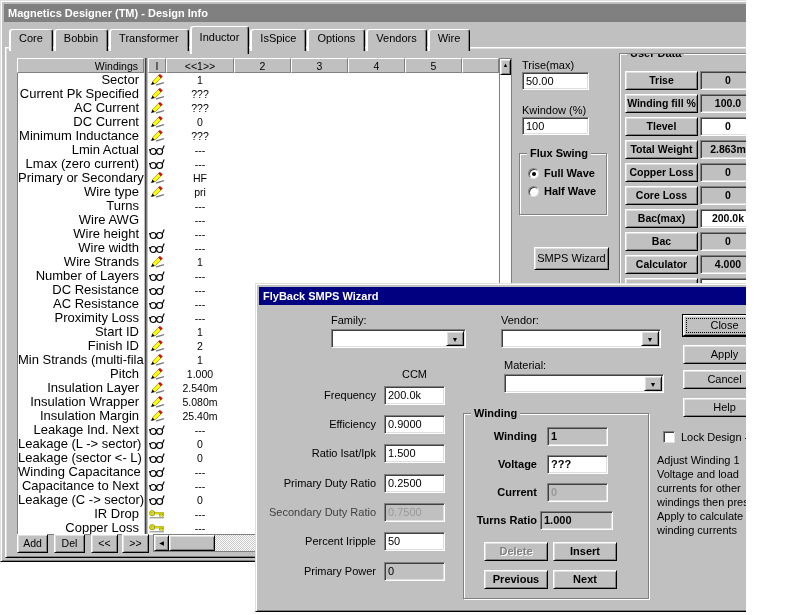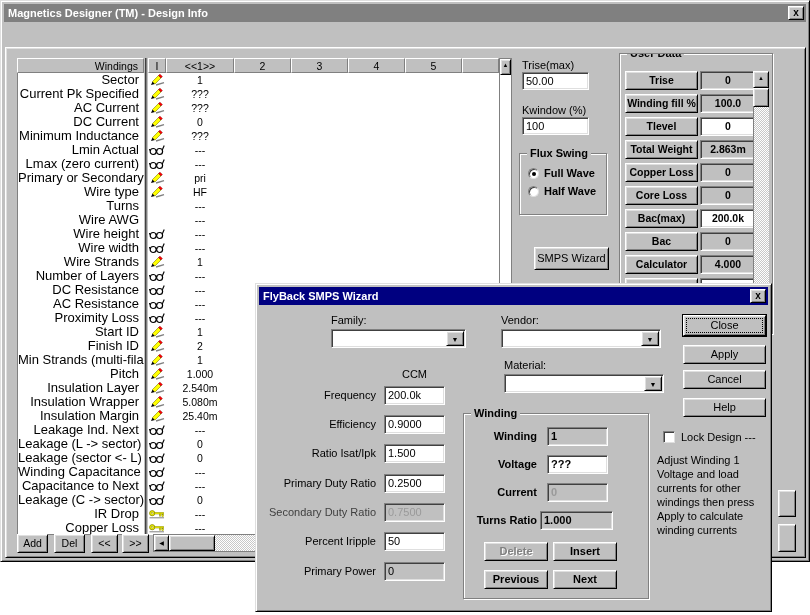--- a/index.html
+++ b/index.html
@@ -1,16 +1,16 @@
 <!DOCTYPE html>
 <html><head>
 <meta charset="utf-8">
 <style>
   html,body{margin:0;padding:0;background:#fff;}
-  #screen{position:relative;width:810px;height:615px;background:#fff;overflow:hidden;
+  #screen{position:relative;width:746px;height:615px;background:#fff;overflow:hidden;
           font-family:"Liberation Sans",sans-serif;font-size:11px;color:#000;
           -webkit-font-smoothing:none;}
   .abs{position:absolute;box-sizing:border-box;}
   .btn{background:#c0c0c0;border:1px solid;border-color:#fff #000 #000 #fff;
        box-shadow:inset 1px 1px 0 #dfdfdf, inset -1px -1px 0 #808080;
        text-align:center;cursor:default;}
   .btn.default{box-shadow:0 0 0 1px #000, inset 1px 1px 0 #dfdfdf, inset -1px -1px 0 #808080;}
   .btn.focusdots{outline:1px dotted #000;outline-offset:-4px;}
   .btn.disabled{color:#808080;text-shadow:1px 1px 0 #fff;}
   .sunken{background:#fff;border:1px solid;border-color:#808080 #fff #fff #808080;
@@ -81,20 +81,30 @@
 <body>
 
 <div id="screen">
 
   <div id="main-window" class="abs">
     <div id="main-titlebar" class="abs">
       <span>Magnetics Designer (TM) - Design Info</span>
     </div>
     <div class="abs btn xbtn" style="right:5px;top:5px;">x</div>
 
+    <div id="tabstrip" class="abs">
+        <div class="tab">Core</div>
+        <div class="tab">Bobbin</div>
+        <div class="tab">Transformer</div>
+        <div class="tab active">Inductor</div>
+        <div class="tab">IsSpice</div>
+        <div class="tab">Options</div>
+        <div class="tab">Vendors</div>
+        <div class="tab">Wire</div>
+      </div>
     <div id="tabpage" class="abs"></div>
 
     <div class="hcell abs" id="windings-header">Windings</div>
     <div id="grid-headers">
         <div class="hcell abs" style="left: 147px; width: 18px;">I</div>
         <div class="hcell abs" style="left: 165px; width: 68px;">&lt;&lt;1&gt;&gt;</div>
         <div class="hcell abs" style="left: 233px; width: 57px;">2</div>
         <div class="hcell abs" style="left: 290px; width: 57px;">3</div>
         <div class="hcell abs" style="left: 347px; width: 57px;">4</div>
         <div class="hcell abs" style="left: 404px; width: 57px;">5</div>
@@ -219,32 +229,32 @@
         </div>
         <div class="trow">
           <span class="icell">
             <svg width="15" height="12" viewBox="0 0 15 12">
               <polygon points="1,11 2.5,7.5 5,10" fill="#000"></polygon>
               <polygon points="2.5,7.5 8.5,1.5 11,4 5,10" fill="#ffff00" stroke="#808000" stroke-width="0.6"></polygon>
               <polygon points="8.5,1.5 10,0.2 12.3,2.5 11,4" fill="#ff0000" stroke="#800000" stroke-width="0.5"></polygon>
               <line x1="6" y1="11" x2="14" y2="8.6" stroke="#808080" stroke-width="1.4"></line>
             </svg>
           </span>
+          <span class="vcell">HF</span>
+        </div>
+        <div class="trow">
+          <span class="icell">
+            <svg width="15" height="12" viewBox="0 0 15 12">
+              <polygon points="1,11 2.5,7.5 5,10" fill="#000"></polygon>
+              <polygon points="2.5,7.5 8.5,1.5 11,4 5,10" fill="#ffff00" stroke="#808000" stroke-width="0.6"></polygon>
+              <polygon points="8.5,1.5 10,0.2 12.3,2.5 11,4" fill="#ff0000" stroke="#800000" stroke-width="0.5"></polygon>
+              <line x1="6" y1="11" x2="14" y2="8.6" stroke="#808080" stroke-width="1.4"></line>
+            </svg>
+          </span>
           <span class="vcell">pri</span>
-        </div>
-        <div class="trow">
-          <span class="icell">
-            <svg width="15" height="12" viewBox="0 0 15 12">
-              <polygon points="1,11 2.5,7.5 5,10" fill="#000"></polygon>
-              <polygon points="2.5,7.5 8.5,1.5 11,4 5,10" fill="#ffff00" stroke="#808000" stroke-width="0.6"></polygon>
-              <polygon points="8.5,1.5 10,0.2 12.3,2.5 11,4" fill="#ff0000" stroke="#800000" stroke-width="0.5"></polygon>
-              <line x1="6" y1="11" x2="14" y2="8.6" stroke="#808080" stroke-width="1.4"></line>
-            </svg>
-          </span>
-          <span class="vcell">HF</span>
         </div>
         <div class="trow">
           <span class="icell"></span>
           <span class="vcell">---</span>
         </div>
         <div class="trow">
           <span class="icell"></span>
           <span class="vcell">---</span>
         </div>
         <div class="trow">

